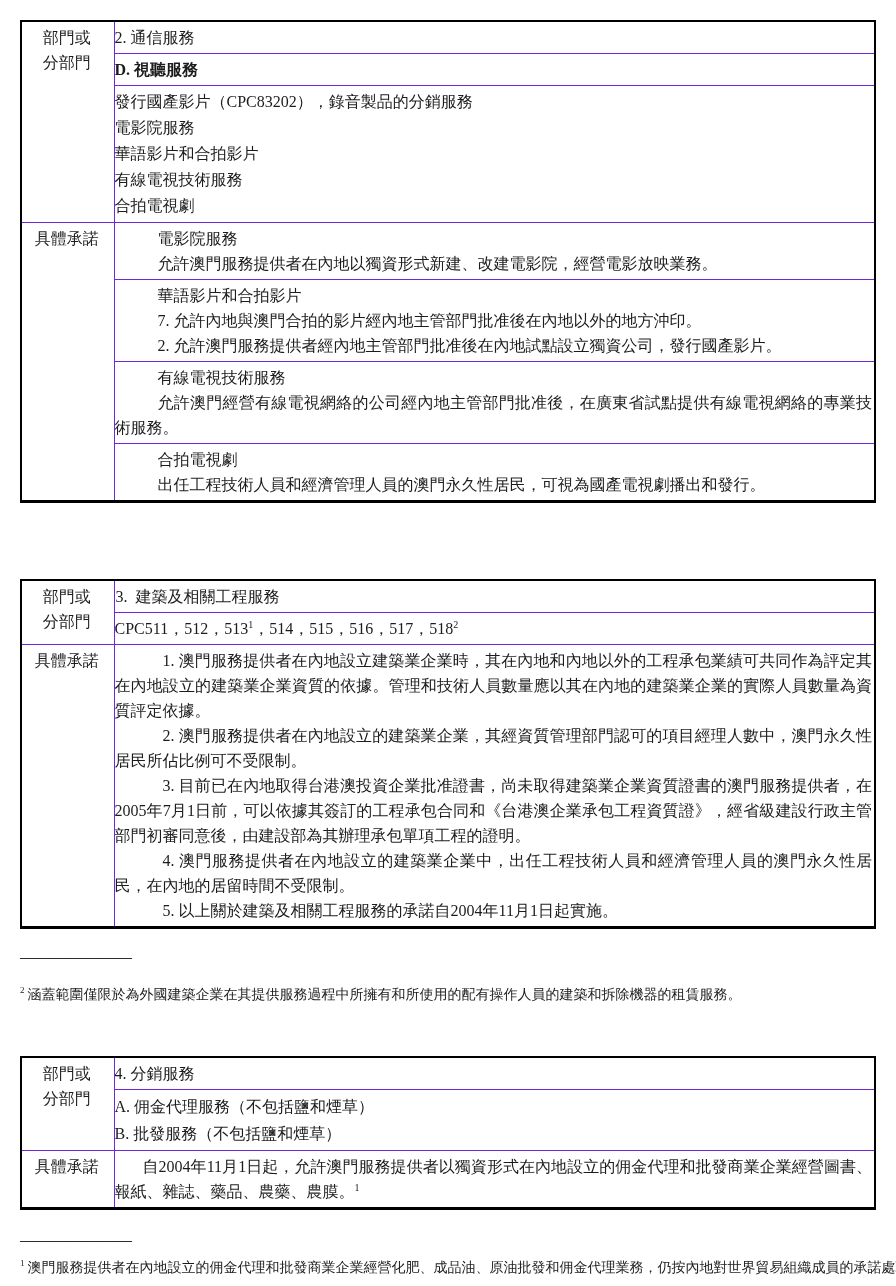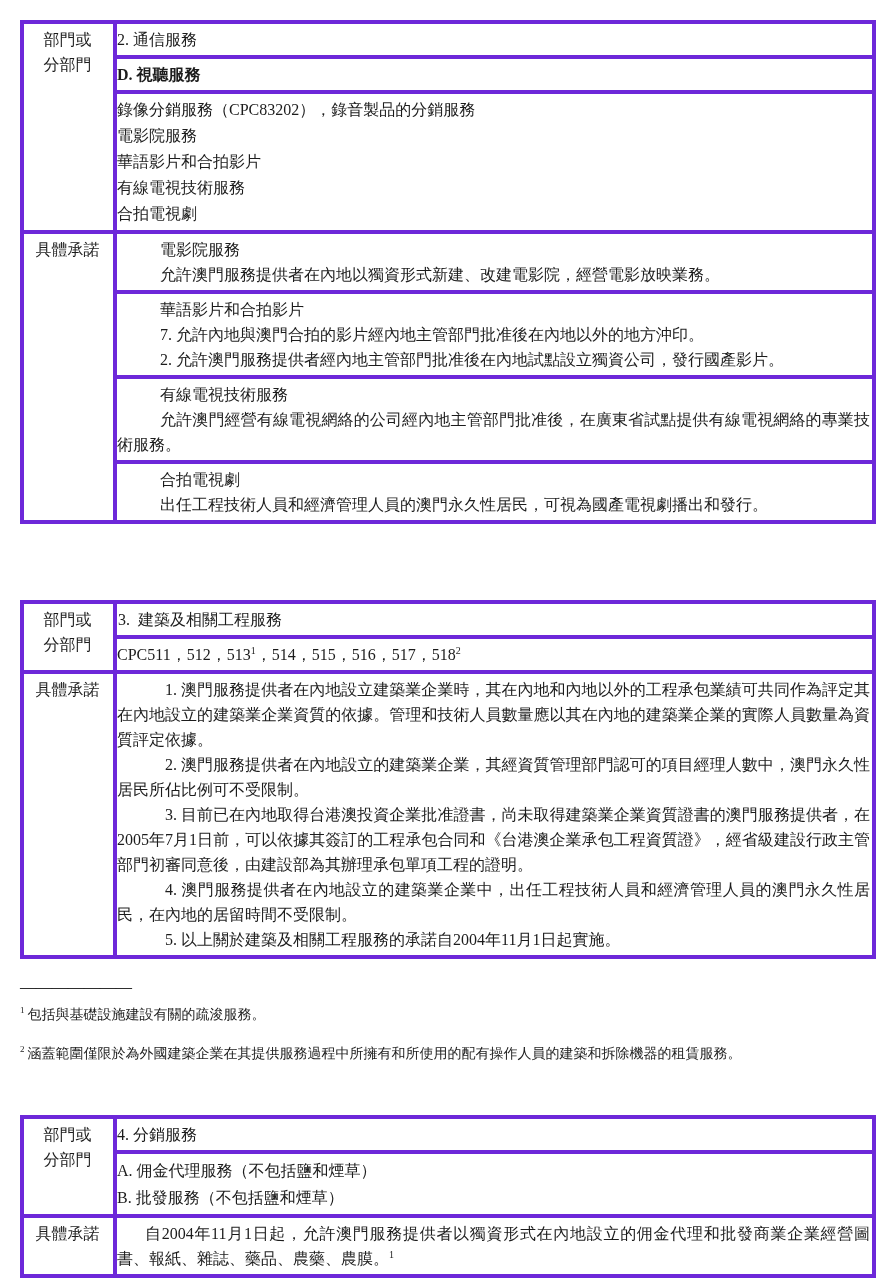--- a/index.html
+++ b/index.html
@@ -11,21 +11,21 @@
   }
   table.doc-table{
     border-collapse:collapse;
     table-layout:fixed;
     margin-left:20px;
     width:856px;
     border:2px solid #000;
     border-bottom-width:3px;
   }
   table.doc-table td{
-    border:4px solid #6d28d9;
+    border:1px solid #6d28d9;
     vertical-align:top;
     font-size:16px;
     line-height:25px;
     padding:3px 2px 3px 0;
     overflow:hidden;
   }
   td.lab{
     width:93px;
     text-align:center;
     padding:2px 0 2px 0;
@@ -68,21 +68,21 @@
       <div>部門或</div>
       <div>分部門</div>
     </td>
     <td class="sector-cell">2. 通信服務</td>
   </tr>
   <tr>
     <td class="subsector-cell">D. 視聽服務</td>
   </tr>
   <tr>
     <td class="items-cell">
-      <div>錄像分銷服務（CPC83202），錄音製品的分銷服務</div>
+      <div>發行國產影片（CPC83202），錄音製品的分銷服務</div>
       <div>電影院服務</div>
       <div>華語影片和合拍影片</div>
       <div>有線電視技術服務</div>
       <div>合拍電視劇</div>
     </td>
   </tr>
   <tr>
     <td class="lab" rowspan="4">具體承諾</td>
     <td class="sec-cell">
       <p>電影院服務</p>
@@ -137,23 +137,20 @@
       <p>3. 目前已在內地取得台港澳投資企業批准證書，尚未取得建築業企業資質證書的澳門服務提供者，在2005年7月1日前，可以依據其簽訂的工程承包合同和《台港澳企業承包工程資質證》，經省級建設行政主管部門初審同意後，由建設部為其辦理承包單項工程的證明。</p>
       <p>4. 澳門服務提供者在內地設立的建築業企業中，出任工程技術人員和經濟管理人員的澳門永久性居民，在內地的居留時間不受限制。</p>
       <p>5. 以上關於建築及相關工程服務的承諾自2004年11月1日起實施。</p>
     </td>
   </tr>
 </tbody>
   </table>
 
 <div class="fnblock">
   <div class="dashline">———————</div>
-  <div class="fnline">
-    <sup>1</sup><span>包括與基礎設施建設有關的疏浚服務。</span>
-  </div>
   <div class="fnline" style="margin-top:16px;">
     <sup>2</sup><span>涵蓋範圍僅限於為外國建築企業在其提供服務過程中所擁有和所使用的配有操作人員的建築和拆除機器的租賃服務。</span>
   </div>
 </div>
 
 <table class="doc-table gap-t3">
   <colgroup>
       <col style="width:93px;">
       <col>
     </colgroup>

